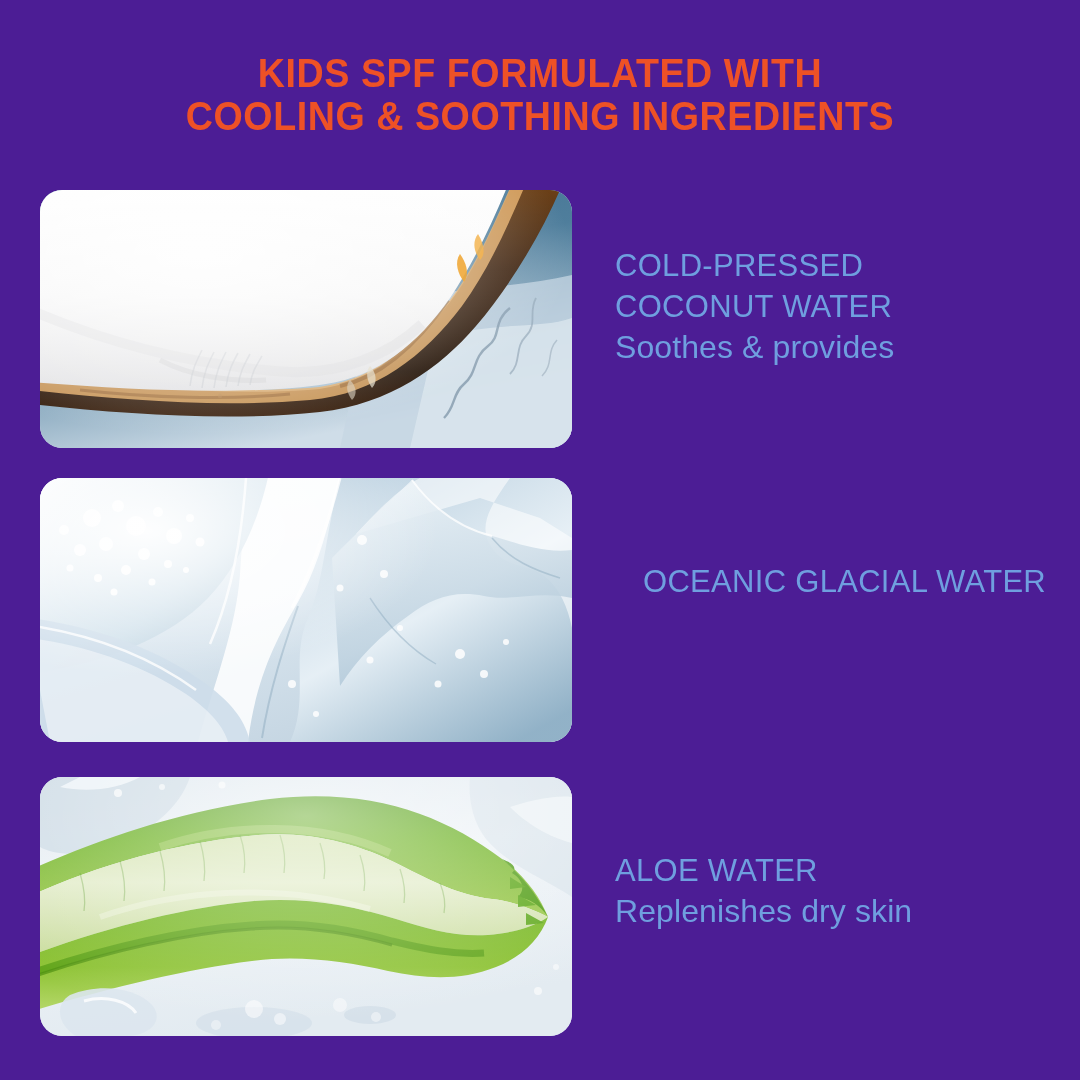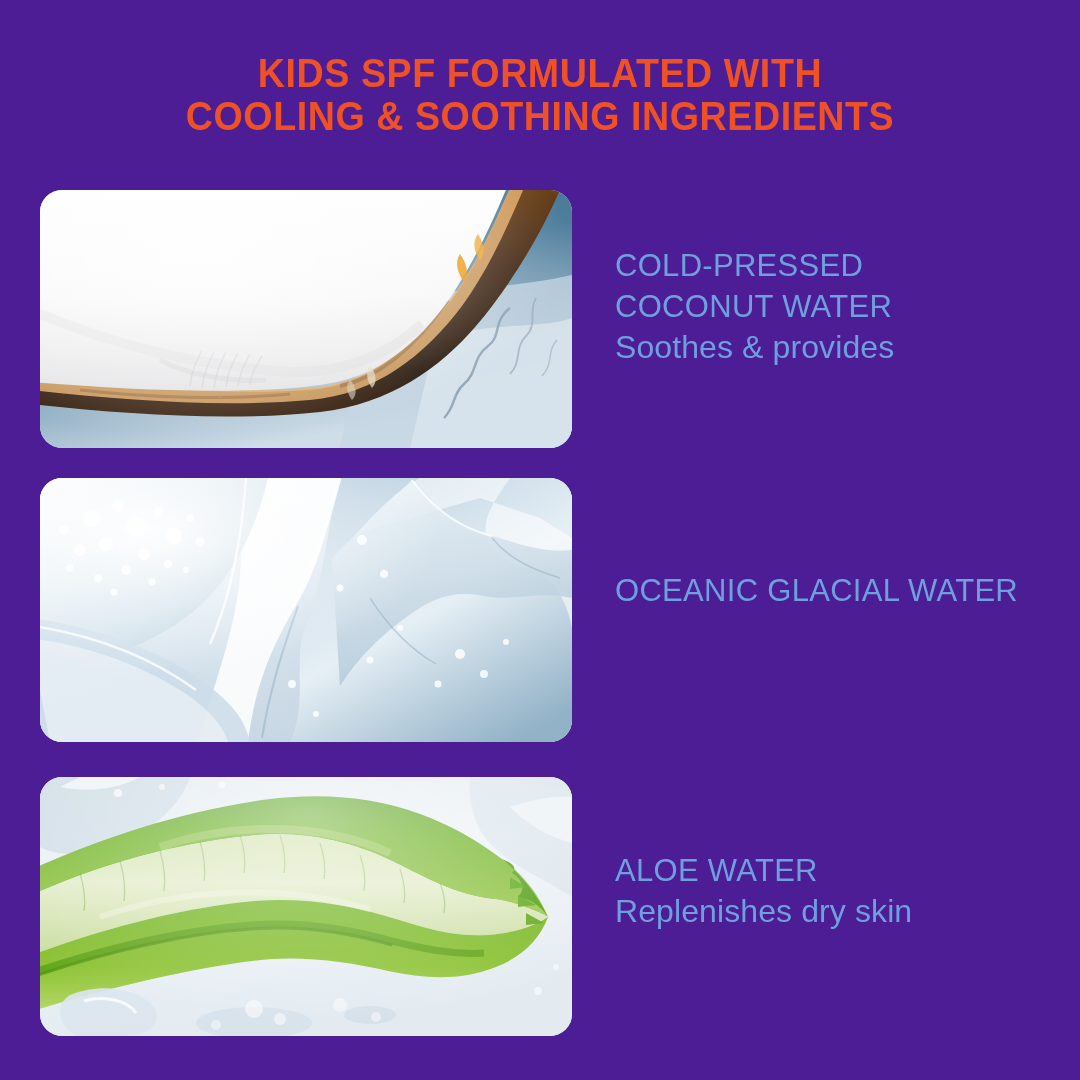--- a/index.html
+++ b/index.html
@@ -269,21 +269,21 @@
         </g>
         <g stroke="#8aa8bd" fill="none" opacity="0.45">
           <path d="M258,128 C244,168 230,210 222,260" stroke-width="2"></path>
           <path d="M452,60 C470,82 494,92 520,100" stroke-width="1.6"></path>
           <path d="M330,120 C348,148 368,170 396,186" stroke-width="1.4"></path>
         </g>
 
         <rect width="532" height="264" fill="url(#frostGlow)"></rect>
       </svg>
     </div>
-    <div class="text-block" id="text-1" style="top:92px;">
+    <div class="text-block" id="text-1" style="top:83px;margin-left:28px;">
       <span class="ing-title">OCEANIC GLACIAL WATER</span>
     </div>
   </div>
 
   <div class="row" id="row-2">
     <div class="photo-card">
       <svg viewBox="0 0 532 259" preserveAspectRatio="xMidYMid slice">
         <defs>
           <linearGradient id="aloeBg" x1="0" y1="0" x2="0.3" y2="1">
             <stop offset="0" stop-color="#dde7ee"></stop>

